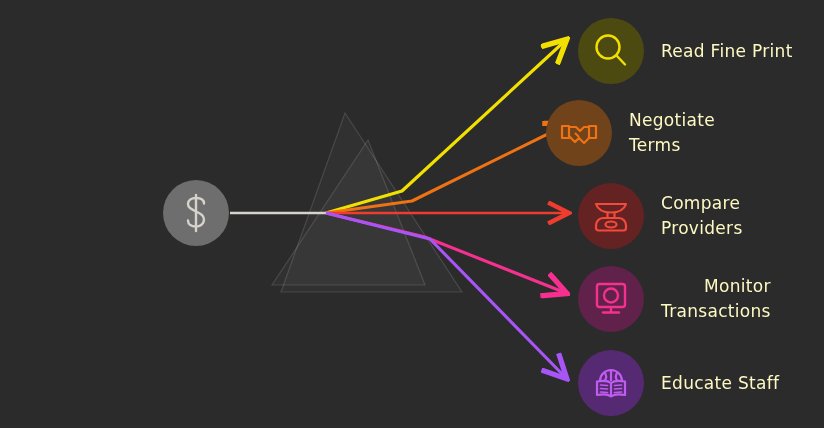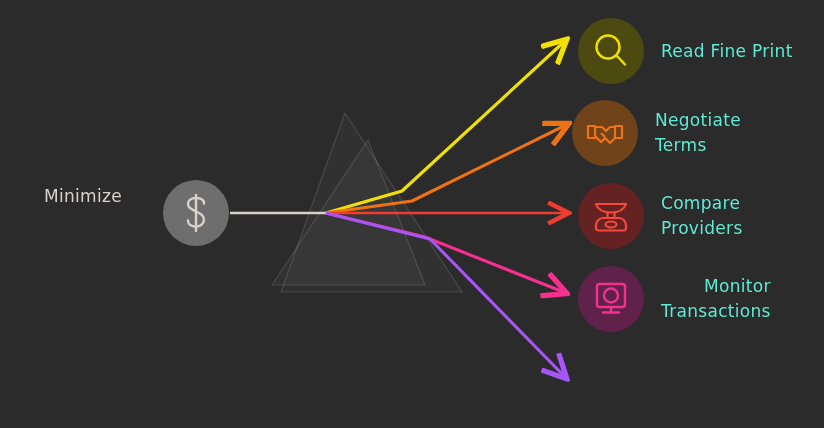--- a/index.html
+++ b/index.html
@@ -61,21 +61,21 @@
     width: 66px;
     height: 66px;
     border-radius: 50%;
     flex: 0 0 66px;
     display: flex;
     align-items: center;
     justify-content: center;
   }
   .output-label {
     margin-left: 17px;
-    color: #5eead4;
+    color: #fef9c3;
     font-family: "DejaVu Sans", sans-serif;
     font-size: 17px;
     line-height: 25px;
     letter-spacing: 0.3px;
     white-space: pre-line;
   }
 </style>
 </head>
 <body>
 
@@ -107,42 +107,41 @@
     <line x1="230" y1="213" x2="327" y2="213" stroke="#d6d2cc" stroke-width="2.6"></line>
 
     <path d="M326,213 L402,191 L566,40" fill="none" stroke="#f2e100" stroke-width="3.1" stroke-linejoin="round" marker-end="url(#ah-yellow)"></path>
     <path d="M326,213 L412,201 L568,124" fill="none" stroke="#ef7215" stroke-width="3.1" stroke-linejoin="round" marker-end="url(#ah-orange)"></path>
     <path d="M326,213 L568,213" fill="none" stroke="#f03c2e" stroke-width="2.7" stroke-linejoin="round" marker-end="url(#ah-red)"></path>
     <path d="M326,213 L425,237 L566,293" fill="none" stroke="#f5308f" stroke-width="3.1" stroke-linejoin="round" marker-end="url(#ah-pink)"></path>
     <path d="M326,213 L430,239 L566,378" fill="none" stroke="#a855f7" stroke-width="3.1" stroke-linejoin="round" marker-end="url(#ah-purple)"></path>
   </svg>
 
   <div class="source-label">
-    <span>Minimize</span>
   </div>
 
   <div class="source-node">
     <svg width="66" height="66" viewBox="0 0 66 66">
       <path d="M33 15 L33 51" stroke="#d6d2cc" stroke-width="2.4" fill="none" stroke-linecap="round"></path>
       <path d="M41 23.5 C41 19.5 37.5 18 33 18 C28.5 18 25 20 25 24 C25 28 29 29.5 33 31.5
                C37 33.5 41 35 41 39.5 C41 44 37 46.5 33 46.5 C28.5 46.5 25 44.5 25 40.5" stroke="#d6d2cc" stroke-width="2.4" fill="none" stroke-linecap="round" stroke-linejoin="round"></path>
     </svg>
   </div>
 
   <div class="output-row" style="left:578px; top:18px;">
     <div class="output-icon" style="background:#4d4a11;">
       <svg width="42" height="42" viewBox="0 0 42 42">
         <circle cx="18" cy="17" r="11.5" fill="none" stroke="#f2e100" stroke-width="2.4"></circle>
         <line x1="26.5" y1="25.5" x2="35" y2="34.5" stroke="#f2e100" stroke-width="2.4" stroke-linecap="round"></line>
       </svg>
     </div>
     <div class="output-label">Read Fine Print</div>
   </div>
 
-  <div class="output-row" style="left:572px; top:100px;">
+  <div class="output-row" style="left:546px; top:100px;">
     <div class="output-icon" style="background:#70431a;">
       <svg width="42" height="42" viewBox="0 0 42 42">
         <path d="M4 14 L11 14 L11 26 L4 26 Z" fill="none" stroke="#ef7215" stroke-width="2.2" stroke-linejoin="round"></path>
         <path d="M38 14 L31 14 L31 26 L38 26 Z" fill="none" stroke="#ef7215" stroke-width="2.2" stroke-linejoin="round"></path>
         <path d="M11 15 L18 15 L22 19 L26 15 L31 15" fill="none" stroke="#ef7215" stroke-width="2.2" stroke-linejoin="round"></path>
         <path d="M11 24 L17 30 L21 26 L26 31 L31 26" fill="none" stroke="#ef7215" stroke-width="2.2" stroke-linejoin="round"></path>
         <path d="M17 21 L21 25" fill="none" stroke="#ef7215" stroke-width="2.2" stroke-linejoin="round"></path>
       </svg>
     </div>
     <div class="output-label">Negotiate
@@ -170,14 +169,30 @@
         <rect x="7" y="6" width="28" height="23" rx="2.5" fill="none" stroke="#f5308f" stroke-width="2.4"></rect>
         <circle cx="21" cy="17.5" r="7" fill="none" stroke="#f5308f" stroke-width="2.4"></circle>
         <path d="M21 29 L21 34" stroke="#f5308f" stroke-width="2.4"></path>
         <path d="M13 34.5 L29 34.5" stroke="#f5308f" stroke-width="2.4" stroke-linecap="round"></path>
       </svg>
     </div>
     <div class="output-label">Monitor
 Transactions</div>
   </div>
 
+  <div class="output-row" style="left:578px; top:350px;">
+    <div class="output-icon" style="background:#562a72;">
+      <svg width="42" height="42" viewBox="0 0 42 42">
+        <path d="M10 19 A11 11 0 0 1 32 19" fill="none" stroke="#c05cf0" stroke-width="2.2"></path>
+        <path d="M21 8 L21 19" stroke="#c05cf0" stroke-width="2.2"></path>
+        <path d="M14.5 10.5 C16.5 13 16.5 16.5 14.5 19" fill="none" stroke="#c05cf0" stroke-width="2.2"></path>
+        <path d="M27.5 10.5 C25.5 13 25.5 16.5 27.5 19" fill="none" stroke="#c05cf0" stroke-width="2.2"></path>
+        <path d="M21 21 C18 18.5 12 18.5 7 19.5 L7 33 C12 32 18 32 21 34.5
+                 C24 32 30 32 35 33 L35 19.5 C30 18.5 24 18.5 21 21 Z" fill="none" stroke="#c05cf0" stroke-width="2.2" stroke-linejoin="round"></path>
+        <path d="M21 21 L21 34.5" stroke="#c05cf0" stroke-width="2.2"></path>
+        <path d="M10.5 23 L17.5 23.5 M10.5 26.5 L17.5 27 M10.5 30 L17.5 30.5" stroke="#c05cf0" stroke-width="1.7" stroke-linecap="round"></path>
+        <path d="M24.5 23.5 L31.5 23 M24.5 27 L31.5 26.5 M24.5 30.5 L31.5 30" stroke="#c05cf0" stroke-width="1.7" stroke-linecap="round"></path>
+      </svg>
+    </div>
+    <div class="output-label">Educate Staff</div>
+  </div>
 
 </div>
 
 </body></html>

